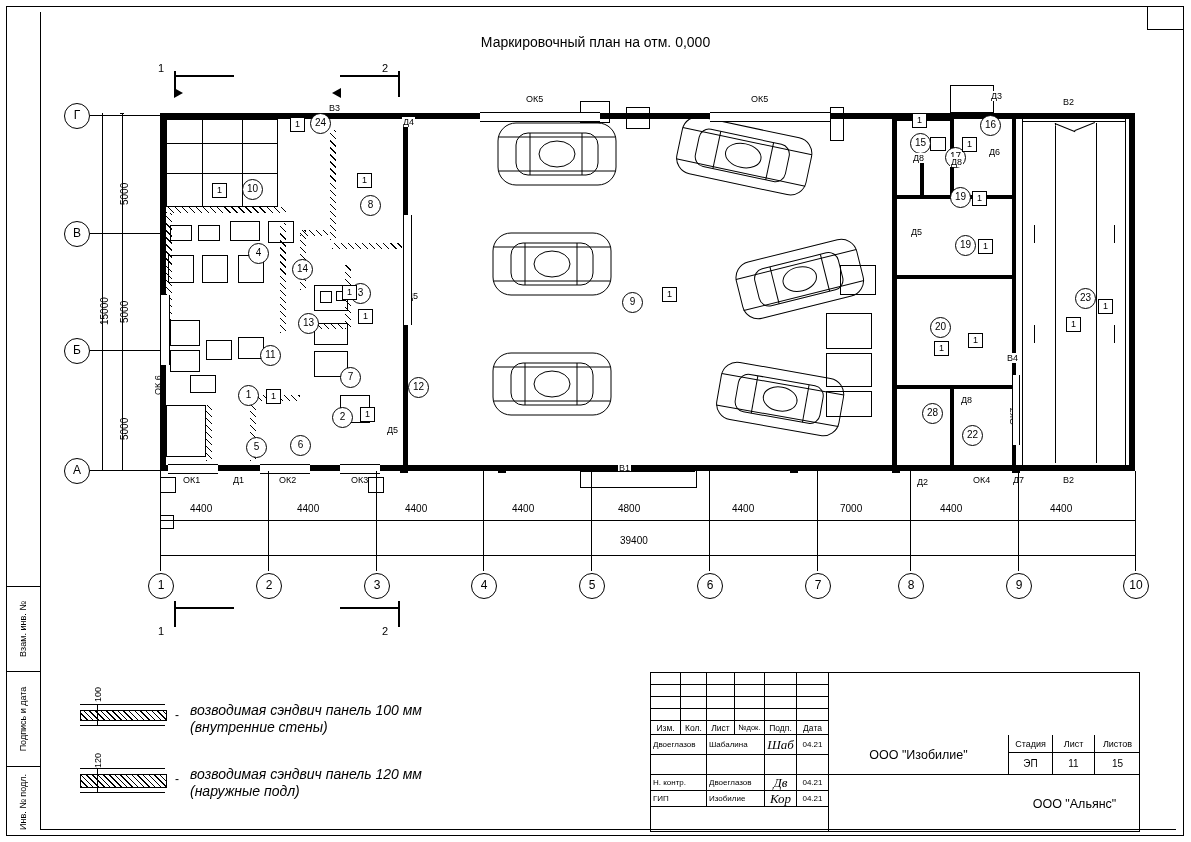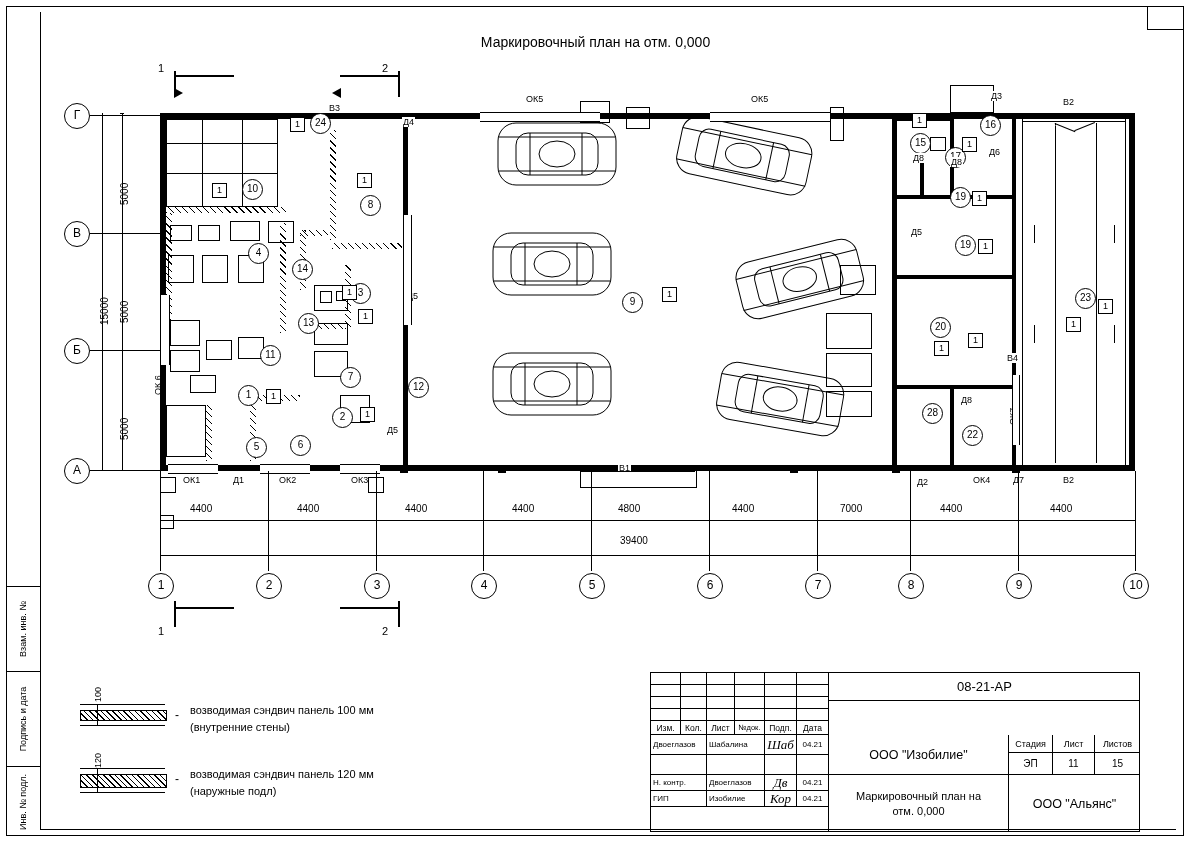--- a/index.html
+++ b/index.html
@@ -65,21 +65,21 @@
 
   
   .secmark{position:absolute;font-size:11px;}
 
   
   #legend{position:absolute;left:75px;top:700px;width:430px;font-size:12px;}
   .leg-row{position:relative;height:46px;}
   .leg-panel{position:absolute;left:5px;width:85px;height:9px;border:1px solid #000;
     background:repeating-linear-gradient(45deg,#000 0 1px,transparent 1px 4px);}
   .leg-dash{position:absolute;left:100px;font-size:12px;}
-  .leg-txt{position:absolute;left:115px;font-size:11px;line-height:16px;}
+  .leg-txt{position:absolute;left:115px;font-size:14px;line-height:16px;font-style:italic;}
   .leg-dimv{position:absolute;font-size:9px;transform:rotate(-90deg);transform-origin:left top;}
 
   
   #tb{position:absolute;left:650px;top:672px;width:490px;height:160px;border:1px solid #000;box-sizing:border-box;font-size:9px;}
   #tb .c{position:absolute;box-sizing:border-box;border-right:1px solid #000;border-bottom:1px solid #000;
         display:flex;align-items:center;justify-content:center;text-align:center;padding:0 2px;}
   #tb .nb{border-right:none;}
   .sig{font-family:"Liberation Serif",serif;font-style:italic;font-size:13px;}
 </style>
 </head>
@@ -508,28 +508,23 @@
   <div class="c sig" style="left:114px;top:102px;width:32px;height:16px;">Дв</div>
   <div class="c" style="left:146px;top:102px;width:32px;height:16px;font-size:8px;">04.21</div>
 
   <div class="c" style="left:0;top:118px;width:56px;height:16px;justify-content:flex-start;font-size:8px;">ГИП</div>
   <div class="c" style="left:56px;top:118px;width:58px;height:16px;justify-content:flex-start;font-size:8px;">Изобилие</div>
   <div class="c sig" style="left:114px;top:118px;width:32px;height:16px;">Кор</div>
   <div class="c" style="left:146px;top:118px;width:32px;height:16px;font-size:8px;">04.21</div>
 
   <div class="c" style="left:0;top:134px;width:178px;height:25px;border-bottom:none;"></div>
 
-  <div class="c nb" style="left:178px;top:0;width:311px;height:28px;font-size:13px;">08-21-АР</div>
 
   <div class="c" style="left:178px;top:62px;width:180px;height:40px;font-size:12.5px;">ООО "Изобилие"</div>
   <div class="c" style="left:358px;top:62px;width:44px;height:18px;font-size:9px;">Стадия</div>
   <div class="c" style="left:402px;top:62px;width:42px;height:18px;font-size:9px;">Лист</div>
   <div class="c nb" style="left:444px;top:62px;width:45px;height:18px;font-size:9px;">Листов</div>
   <div class="c" style="left:358px;top:80px;width:44px;height:22px;font-size:10px;">ЭП</div>
   <div class="c" style="left:402px;top:80px;width:42px;height:22px;font-size:10px;">11</div>
   <div class="c nb" style="left:444px;top:80px;width:45px;height:22px;font-size:10px;">15</div>
 
-  <div class="abs" style="left:178px;top:102px;width:180px;height:57px;border-right:1px solid #000;box-sizing:border-box;display:flex;flex-direction:column;align-items:center;justify-content:center;font-size:11px;line-height:15px;text-align:center;">
-    <div>Маркировочный план на</div>
-    <div>отм. 0,000</div>
-  </div>
   <div class="abs" style="left:358px;top:102px;width:131px;height:57px;display:flex;align-items:center;justify-content:center;font-size:12.5px;">ООО "Альянс"</div>
 </div>
 
 </body></html>

